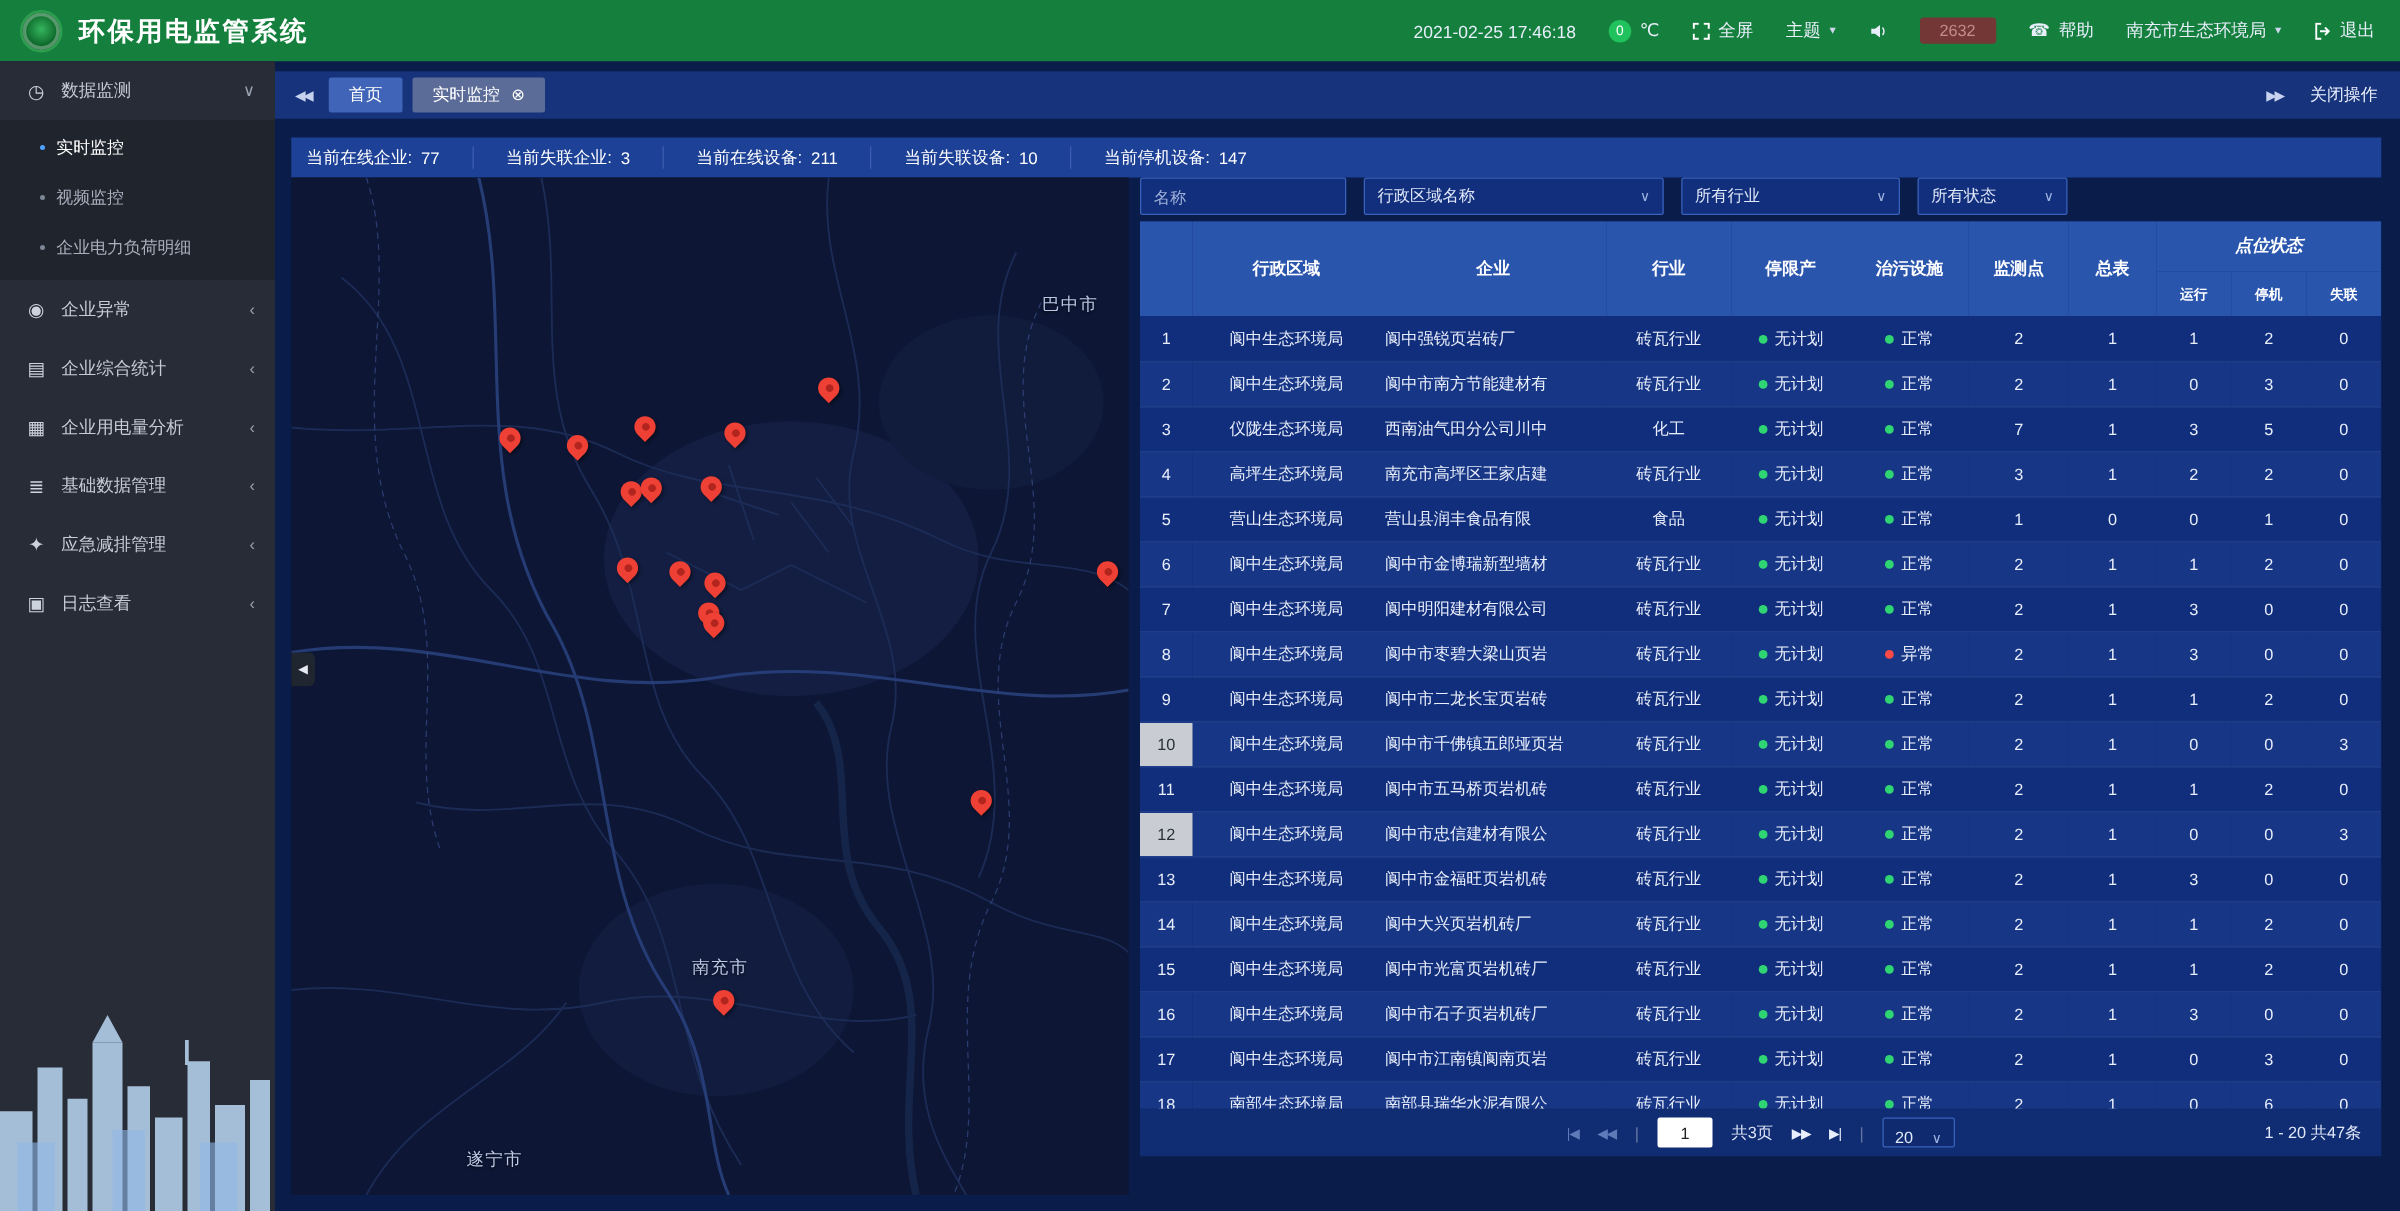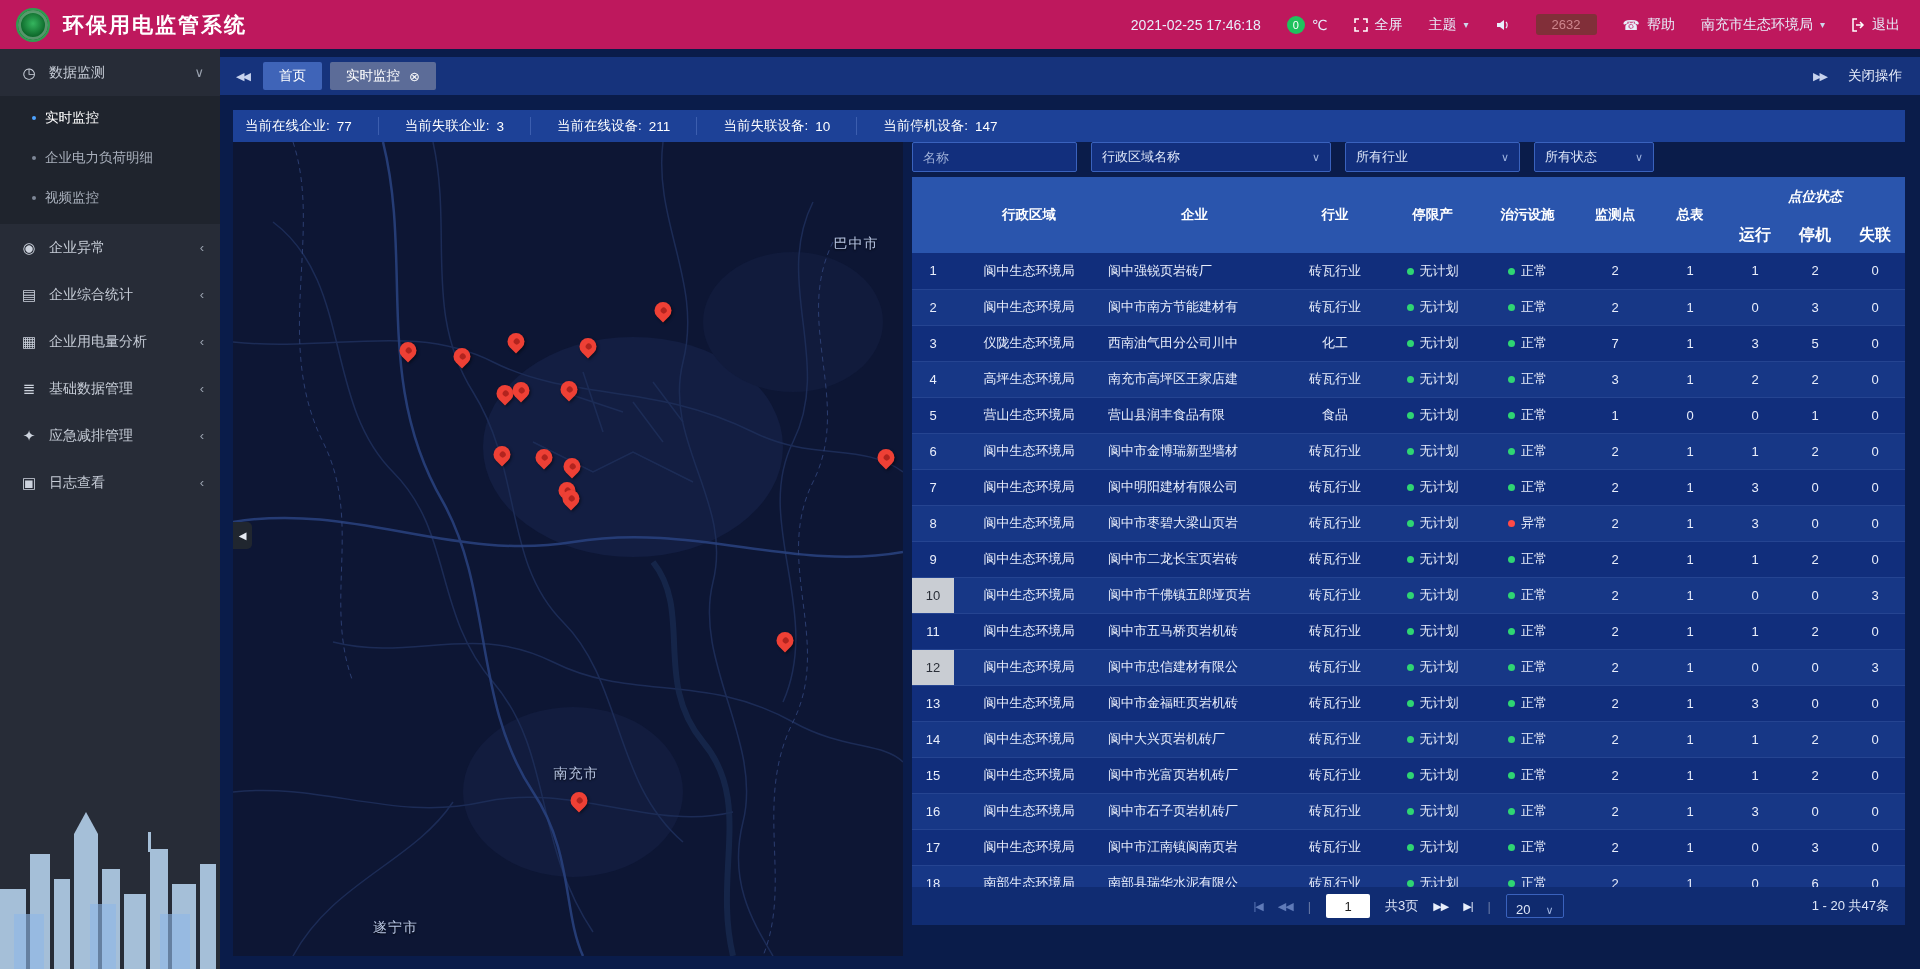--- a/index.html
+++ b/index.html
@@ -1,21 +1,21 @@
 <!DOCTYPE html>
 <html><head>
 <meta charset="utf-8">
 <style>
   * { box-sizing: border-box; margin: 0; padding: 0; }
   html,body { width:1920px; height:969px; overflow:hidden; }
   body { background:#0a1c4a; font-family:"Liberation Sans","DejaVu Sans",sans-serif; }
   .app { width:1920px; height:969px; display:flex; flex-direction:column; }
 
   
-  .hdr { flex:0 0 49px; height:49px; background:#be185d; display:flex; align-items:center; padding:0 20px 0 16px; }
+  .hdr { flex:0 0 49px; height:49px; background:#15803d; display:flex; align-items:center; padding:0 20px 0 16px; }
   .logo { width:34px; height:34px; border-radius:50%; flex:0 0 34px;
           background:radial-gradient(circle at 50% 45%, #35b55e 0%, #0f6c2d 55%, #0a5423 100%);
           border:2px solid #2e9e50; box-shadow:inset 0 0 0 3px rgba(255,255,255,.3); margin-right:13px; }
   .app-title { color:#fff; font-size:21px; font-weight:bold; letter-spacing:2px; }
   .hdr-right { margin-left:auto; display:flex; align-items:center; gap:26px; color:#e8eefb; font-size:14px; }
   .hbtn { display:inline-flex; align-items:center; gap:7px; cursor:pointer; white-space:nowrap; }
   .temp-badge { display:inline-flex; width:18px; height:18px; border-radius:50%; background:#1fc25d; color:#fff;
                 font-size:11px; align-items:center; justify-content:center; }
   .notice-badge { background:#7c3136; color:#d08f92; padding:3px 16px; border-radius:3px; font-size:13px; opacity:.92; cursor:pointer; }
   .caret { font-size:10px; color:#cdd6ea; }
@@ -72,21 +72,21 @@
              font-family:"Liberation Sans","DejaVu Sans",sans-serif; }
   .f-input::placeholder { color:#9fb0d8; }
   .f-select { background:#122f7d; border:1px solid #3a62bd; color:#dfe7f8; font-size:13px; padding:0 10px; border-radius:2px;
               display:flex; align-items:center; justify-content:space-between; cursor:pointer; }
   .w240 { width:240px; } .w175 { width:175px; } .w120 { width:120px; }
   .sel-caret { color:#9fb4e0; font-size:11px; margin-left:8px; }
 
   .tablewrap { flex:1; overflow:hidden; background:#102c74; }
   table { width:100%; border-collapse:collapse; table-layout:fixed; }
   thead th { background:#2a55ad; color:#fff; font-size:13.5px; font-weight:bold; height:40px; text-align:center; }
-  thead tr.sub th { height:36px; font-size:16px;font-family:Liberation Serif, serif; }
+  thead tr.sub th { height:36px; font-size:11px;font-family:Liberation Serif, serif; }
   th.group { font-style:italic; }
   tbody td { height:36px; border-bottom:1px solid rgba(76,114,200,.35); color:#e9eefb; font-size:13px; text-align:center;
              overflow:hidden; white-space:nowrap; }
   tbody tr:nth-child(odd) { background:#112e7c; }
   tbody tr:nth-child(even) { background:#173786; }
   td.company { text-align:left; padding:0 4px;margin-left:40px; }
   td.numsel { background:#c9cdd3; color:#2a2f38; }
   .dot-status { display:inline-block; width:7px; height:7px; border-radius:50%; margin-right:6px; vertical-align:middle; }
   .dot-status.g { background:#2fd573; }
   .dot-status.r { background:#ff4a46; }
@@ -165,25 +165,25 @@
             <span class="mi-label">数据监测</span>
             <span class="mi-chev">∨</span>
           </div>
           <div class="submenu">
             <div class="submenu-item active">
               <span class="sdot"></span>
               <span>实时监控</span>
             </div>
             <div class="submenu-item">
               <span class="sdot"></span>
-              <span>企业电力负荷明细</span>
+              <span>视频监控</span>
             </div>
             <div class="submenu-item">
               <span class="sdot"></span>
-              <span>视频监控</span>
+              <span>企业电力负荷明细</span>
             </div>
           </div>
           <div class="menu-item">
             <span class="mi-icon">◉</span>
             <span class="mi-label">企业异常</span>
             <span class="mi-chev">‹</span>
           </div>
           <div class="menu-item">
             <span class="mi-icon">▤</span>
             <span class="mi-label">企业综合统计</span>

